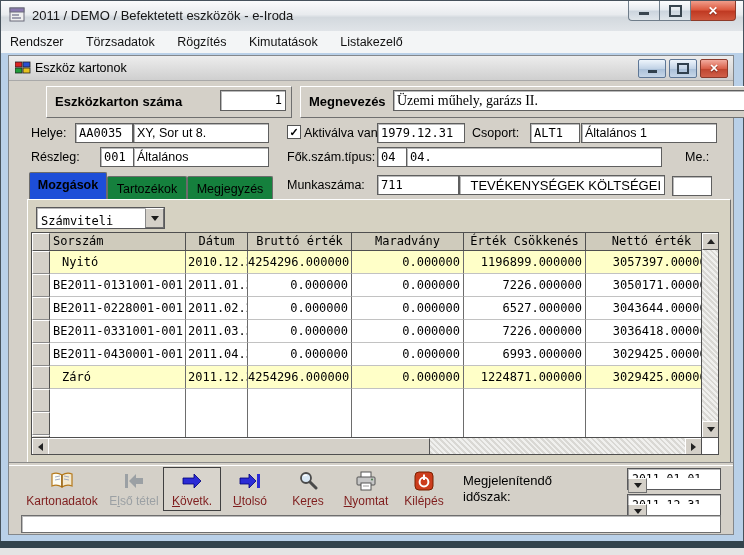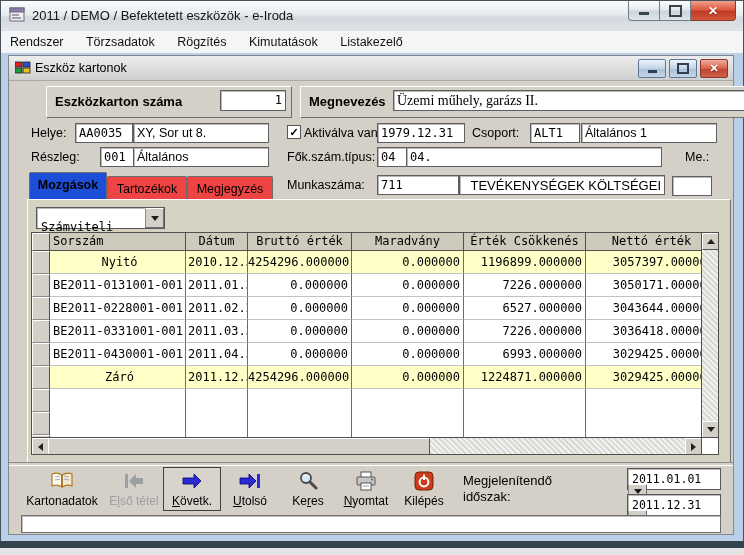--- a/index.html
+++ b/index.html
@@ -50,50 +50,50 @@
   .blabel{font-weight:bold;font-size:13px;}
 
   
   .panelA{position:absolute;left:18px;top:30px;width:244px;height:30px;}
   .panelB{position:absolute;left:272px;top:30px;width:452px;height:30px;padding-left:20px;}
 
   .checkbox{position:absolute;width:12px;height:12px;background:#fff;border:1px solid #555;
     display:flex;align-items:center;justify-content:center;font-size:11px;font-weight:bold;color:#000;line-height:1;}
 
   
-  .tab{position:absolute;border:1px solid #6c6c6c;border-bottom:none;background:#ef4444;
+  .tab{position:absolute;border:1px solid #6c6c6c;border-bottom:none;background:#15803d;
     text-align:center;font-size:12.5px;padding-top:5px;border-top-left-radius:2px;border-top-right-radius:2px;}
   .tab.active{font-weight:bold;background:#1d4ed8;}
 
   .tabpanel{position:absolute;left:18px;top:143px;width:702px;height:262px;background:#d6d2c2;
     border-top:1px solid #fff;border-left:1px solid #fff;border-right:1px solid #6e6e6e;border-bottom:1px solid #6e6e6e;}
 
   
   .combo{display:flex;background:#fff;border:1px solid #58585a;box-shadow:inset 1px 1px 0 #b9b9b9;}
-  .combo-text{flex:1;font-family:"DejaVu Sans Mono",monospace;font-size:12px;padding:12px 4px;white-space:nowrap;overflow:hidden;}
+  .combo-text{flex:1;font-family:"DejaVu Sans Mono",monospace;font-size:12px;padding:6px 4px;white-space:nowrap;overflow:hidden;}
   .combo-arrow{width:17px;background:#d4d0c8;border-left:1px solid #8a8a8a;
     border-top:1px solid #fff;border-right:1px solid #6f6f6f;border-bottom:1px solid #6f6f6f;
     display:flex;align-items:center;justify-content:center;}
   .tri-down{width:0;height:0;border:4px solid transparent;border-top:5px solid #1c1c1c;margin-top:4px;}
 
   
   .grid-table{position:absolute;left:3px;top:32px;width:686px;height:221px;background:#fff;border:1px solid #4f4f4f;overflow:hidden;}
   .trow{display:grid;grid-template-columns:18px 136px 62px 104px 112px 122px 1fr;}
   .thead{height:18px;background:#cfcbbc;}
   .thead .hc{font-family:"DejaVu Sans Mono",monospace;font-size:12px;line-height:17px;text-align:center;
     border-right:1px solid #4f4f4f;border-bottom:1px solid #4f4f4f;overflow:hidden;white-space:nowrap;}
   .thead .hc.first{text-align:left;padding-left:3px;}
   .ind{background:#d4d0c8;border-top:1px solid #fff;border-left:1px solid #fff;border-right:1px solid #4f4f4f;border-bottom:1px solid #8a8a8a;}
   .thead .ind{border-bottom:1px solid #4f4f4f;}
   .drow{height:23px;}
   .dc{font-family:"DejaVu Sans Mono",monospace;font-size:12px;line-height:22px;border-right:1px solid #6d6d6d;
     border-bottom:1px solid #c2c2c2;white-space:nowrap;overflow:hidden;background:#fff;}
   .hl .dc{background:#ffffc8;}
   .dc.c0{padding-left:3px;}
-  .hl .dc.c0{text-align:center;padding-left:4px;}
+  .hl .dc.c0{text-align:left;padding-left:12px;}
   .dc.c1{padding-left:2px;}
   .dc.num{text-align:right;padding-right:3px;}
   .frow{height:23px;}
   .frow .dc{border-bottom:none;}
   .frow-last{height:6px;}
   .frow-last .dc{border-bottom:none;}
 
   
   .checker{background-image:repeating-linear-gradient(45deg,#f0f0ee 0 2px,#d9d8d4 2px 4px);}
   .vscroll{position:absolute;right:0;top:0;bottom:16px;width:16px;border-left:1px solid #4f4f4f;}
@@ -106,21 +106,21 @@
   .tri-dn{width:0;height:0;border:4px solid transparent;border-top:5px solid #222;margin-top:4px;}
   .tri-lf{width:0;height:0;border:4px solid transparent;border-right:5px solid #222;margin-right:4px;}
   .tri-rt{width:0;height:0;border:4px solid transparent;border-left:5px solid #222;margin-left:4px;}
   .hthumb{position:absolute;left:16px;top:0;width:380px;height:15px;background:#d4d0c8;
     border-top:1px solid #fff;border-left:1px solid #fff;border-right:1px solid #555;border-bottom:1px solid #555;}
 
   
   .tb-divider{position:absolute;left:0;top:406px;width:100%;height:2px;border-top:1px solid #8a8a8a;border-bottom:1px solid #fff;}
   .toolbar{position:absolute;left:0;top:408px;width:100%;height:50px;display:flex;align-items:center;padding-left:10px;box-sizing:border-box;}
   .tbtn{height:44px;display:flex;flex-direction:column;align-items:center;justify-content:center;gap:2px;
-    background:transparent;border:none;font-size:12px;color:#000000;padding:0 4px;min-width:58px;font-family:"Liberation Sans",sans-serif;}
+    background:transparent;border:none;font-size:12px;color:#7f1d1d;padding:0 4px;min-width:58px;font-family:"Liberation Sans",sans-serif;}
   .tbtn .ic{height:22px;display:flex;align-items:center;}
   .tbtn.disabled{color:#9ba0a4;}
   .tbtn.focused{border:1px solid #404040;background:#d8d4cc;}
   .accel{text-decoration:underline;}
   .period-label{margin-left:10px;font-size:13px;line-height:1.25;color:#000;}
   .period-combos{position:absolute;right:12px;top:4px;display:flex;flex-direction:column;gap:4px;}
   .pcombo{width:92px;height:20px;flex-direction:column;}
   .pcombo .combo-text{font-size:11.5px;padding-top:3px;}
 
   .statusbar{position:absolute;left:12px;top:459px;width:698px;height:16px;background:#fff;border:1px solid #6e6e6e;box-shadow:inset 1px 1px 0 #bdbdbd;}

